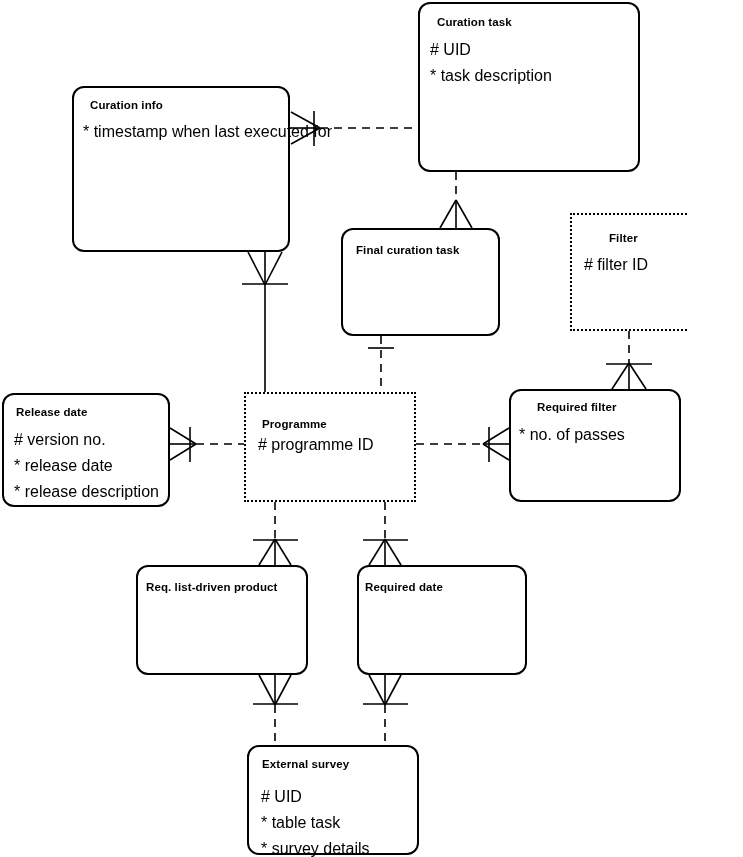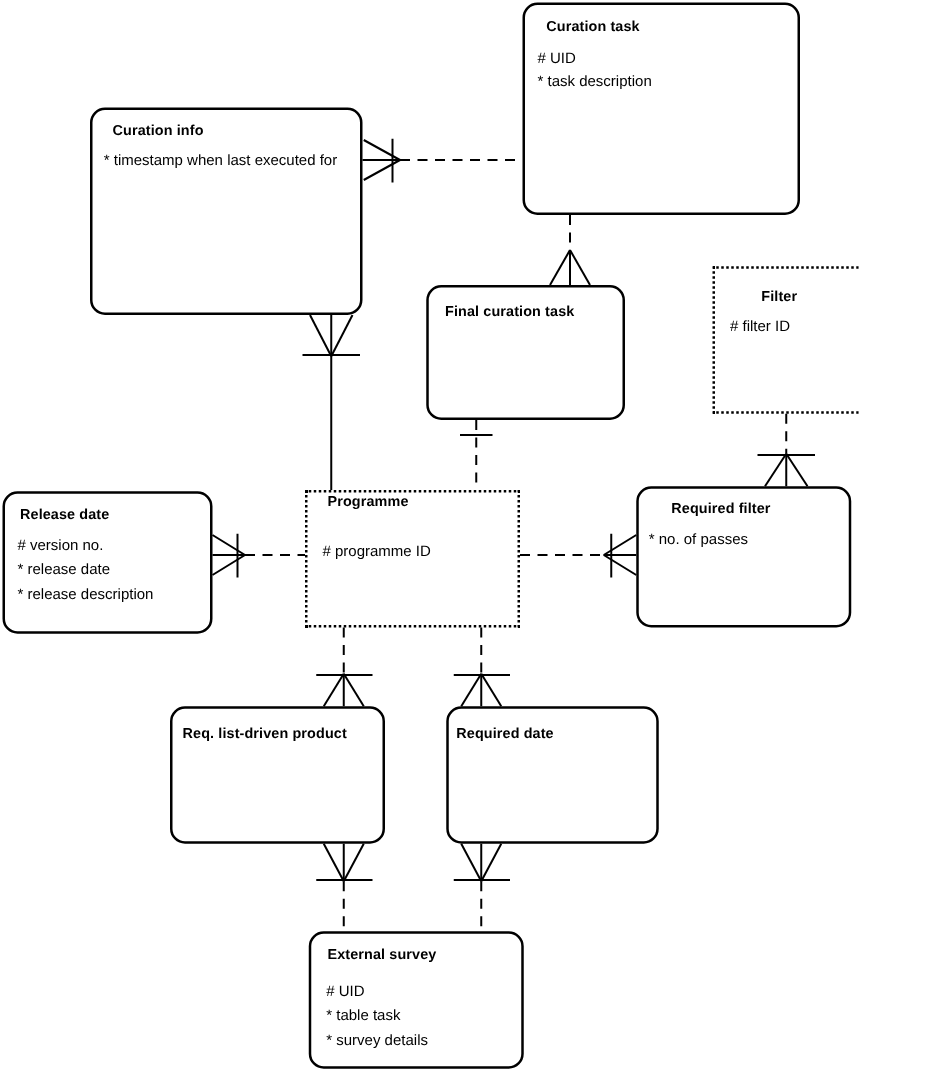--- a/index.html
+++ b/index.html
@@ -39,21 +39,21 @@
   .entity-title {
     position: absolute;
     font-size: 11.5px;
     font-weight: bold;
     color: #000000;
     letter-spacing: 0.1px;
     white-space: nowrap;
   }
   .entity-attrs {
     position: absolute;
-    font-size: 12px;
+    font-size: 16px;
     color: #000000;
     line-height: 1.62;
   }
   .entity-attrs div {
     white-space: pre;
   }
   .attr-indent {
     padding-left: 8px;
   }
 </style>
@@ -192,21 +192,21 @@
 
   <div class="entity solid" style="left:2px; top:393px; width:168px; height:114px;"></div>
   <div class="entity-title" style="left:16px; top:406px;">Release date</div>
   <div class="entity-attrs" style="left:14px; top:427px;">
     <div># version no.</div>
     <div>* release date</div>
     <div>* release description</div>
   </div>
 
   <div class="entity dotted" style="left:244px; top:392px; width:172px; height:110px;"></div>
-  <div class="entity-title" style="left:262px; top:396px;">Programme</div>
+  <div class="entity-title" style="left:262px; top:418px;">Programme</div>
   <div class="entity-attrs" style="left:258px; top:432px;">
     <div># programme ID</div>
   </div>
 
   <div class="entity solid" style="left:509px; top:389px; width:172px; height:113px;"></div>
   <div class="entity-title" style="left:521px; top:401px;padding-left:16px;">Required filter</div>
   <div class="entity-attrs" style="left:519px; top:422px;">
     <div>* no. of passes</div>
   </div>
 

